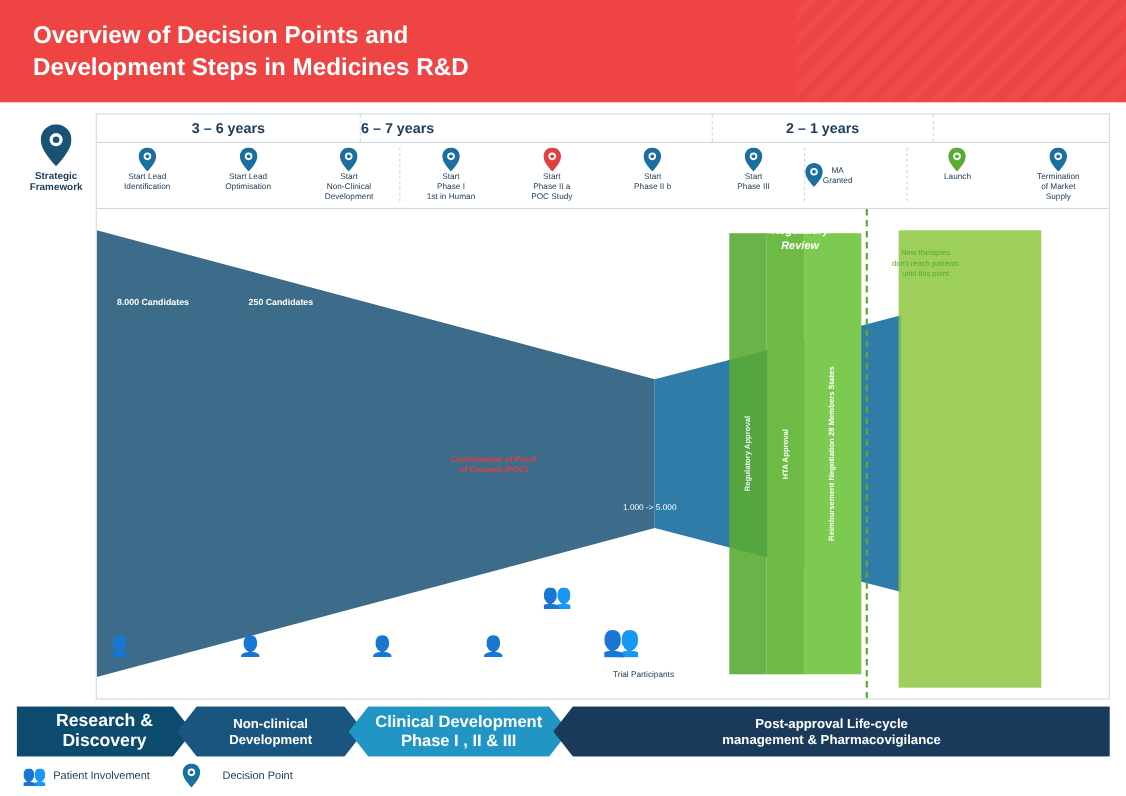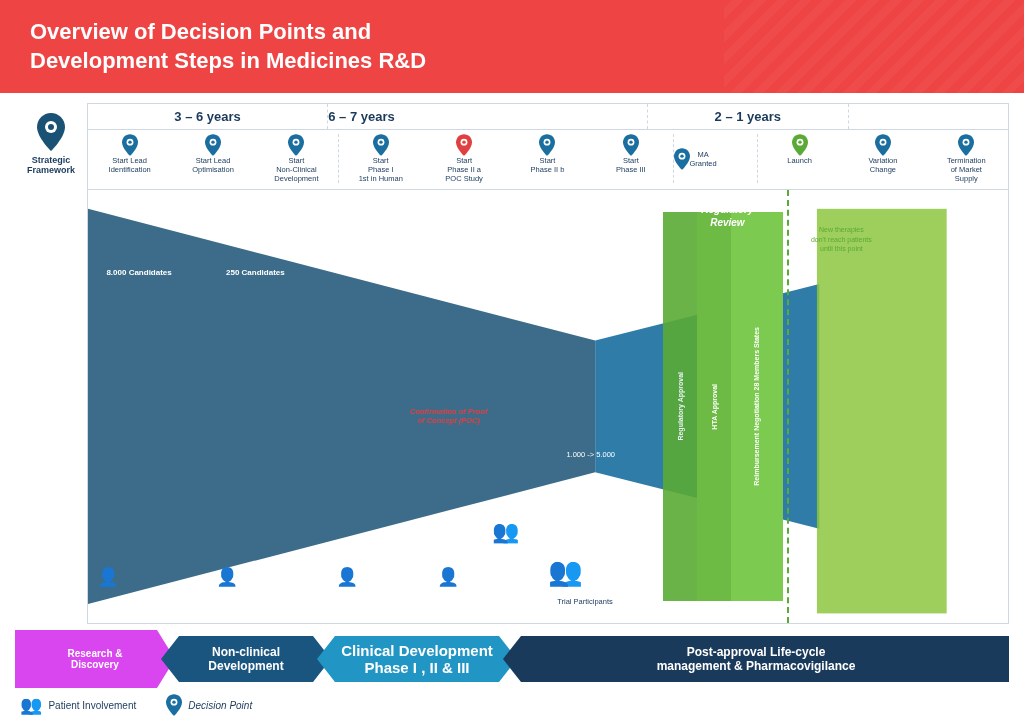--- a/index.html
+++ b/index.html
@@ -201,28 +201,20 @@
 
           <div style="flex:1; display:flex; flex-direction:column; align-items:center; font-size:7.5px; color:#1a3a5c; text-align:center;">
             <svg width="16" height="22" viewBox="0 0 28 38">
                 <path d="M14 0 C6.3 0 0 6.3 0 14 C0 24.5 14 38 14 38 C14 38 28 24.5 28 14 C28 6.3 21.7 0 14 0 Z" fill="#5aab35"></path>
                 <circle cx="14" cy="14" r="6" fill="white"></circle>
                 <circle cx="14" cy="14" r="3" fill="#5aab35"></circle>
               </svg>
             <div>Launch</div>
           </div>
 
-          <div style="flex:1; display:flex; flex-direction:column; align-items:center; font-size:7.5px; color:#1a3a5c; text-align:center;">
-            <svg width="16" height="22" viewBox="0 0 28 38">
-                <path d="M14 0 C6.3 0 0 6.3 0 14 C0 24.5 14 38 14 38 C14 38 28 24.5 28 14 C28 6.3 21.7 0 14 0 Z" fill="#1a6ea0"></path>
-                <circle cx="14" cy="14" r="6" fill="white"></circle>
-                <circle cx="14" cy="14" r="3" fill="#1a6ea0"></circle>
-              </svg>
-            <div>Variation<br>Change</div>
-          </div>
 
           <div style="flex:1; display:flex; flex-direction:column; align-items:center; font-size:7.5px; color:#1a3a5c; text-align:center;">
             <svg width="16" height="22" viewBox="0 0 28 38">
                 <path d="M14 0 C6.3 0 0 6.3 0 14 C0 24.5 14 38 14 38 C14 38 28 24.5 28 14 C28 6.3 21.7 0 14 0 Z" fill="#1a6ea0"></path>
                 <circle cx="14" cy="14" r="6" fill="white"></circle>
                 <circle cx="14" cy="14" r="3" fill="#1a6ea0"></circle>
               </svg>
             <div>Termination<br>of Market<br>Supply</div>
           </div>
         </div>
@@ -276,21 +268,21 @@
 
           <div style="position:absolute; left:77%; top:8%; color:#5aab35; font-size:7px; text-align:center; line-height:1.4; width:90px;">New therapies<br>don't reach patients<br>until this point</div>
 
         </div>
       </div>
 
     </div>
 
     <div style="display:flex; padding:6px 0 4px 0; gap:0;">
       <div style="display:flex; align-items:center; position:relative; margin-right:4px;">
-        <div style="background:#d946ef; height:58px; min-width:160px; display:flex; align-items:center; justify-content:center; color:white; font-size:10px; font-weight:bold; text-align:center; clip-path:polygon(0 0, calc(100% - 18px) 0, 100% 50%, calc(100% - 18px) 100%, 0 100%);">
+        <div style="background:#0c4a6e; height:46px; min-width:160px; display:flex; align-items:center; justify-content:center; color:white; font-size:16px; font-weight:bold; text-align:center; clip-path:polygon(0 0, calc(100% - 18px) 0, 100% 50%, calc(100% - 18px) 100%, 0 100%);">
           <span>Research &amp;<br>Discovery</span>
         </div>
       </div>
       <div style="display:flex; align-items:center; position:relative; margin-right:4px; margin-left:-18px;">
         <div style="background:#1a5580; height:46px; min-width:170px; display:flex; align-items:center; justify-content:center; color:white; font-size:12px; font-weight:bold; text-align:center; clip-path:polygon(18px 0, calc(100% - 18px) 0, 100% 50%, calc(100% - 18px) 100%, 18px 100%, 0 50%);">
           <span>Non-clinical<br>Development</span>
         </div>
       </div>
       <div style="display:flex; align-items:center; position:relative; margin-right:4px; margin-left:-18px;">
         <div style="background:#2196c4; height:46px; min-width:200px; display:flex; align-items:center; justify-content:center; color:white; font-size:15px; font-weight:bold; text-align:center; clip-path:polygon(18px 0, calc(100% - 18px) 0, 100% 50%, calc(100% - 18px) 100%, 18px 100%, 0 50%);">
@@ -302,21 +294,21 @@
           <span>Post-approval Life-cycle<br>management &amp; Pharmacovigilance</span>
         </div>
       </div>
     </div>
 
     <div style="display:flex; align-items:center; gap:30px; padding:2px 5px;">
       <div style="display:flex; align-items:center; gap:6px;">
         <span style="font-size:18px; color:#1a5276;">👥</span>
         <span style="font-size:10px; color:#1a3a5c;">Patient Involvement</span>
       </div>
-      <div style="display:flex; align-items:center; gap:6px;font-style:italic;">
+      <div style="display:flex; align-items:center; gap:20px;">
         <svg width="16" height="22" viewBox="0 0 28 38">
             <path d="M14 0 C6.3 0 0 6.3 0 14 C0 24.5 14 38 14 38 C14 38 28 24.5 28 14 C28 6.3 21.7 0 14 0 Z" fill="#1a6ea0"></path>
             <circle cx="14" cy="14" r="6" fill="white"></circle>
             <circle cx="14" cy="14" r="3" fill="#1a6ea0"></circle>
           </svg>
         <span style="font-size:10px; color:#1a3a5c;">Decision Point</span>
       </div>
     </div>
 
   </div>

